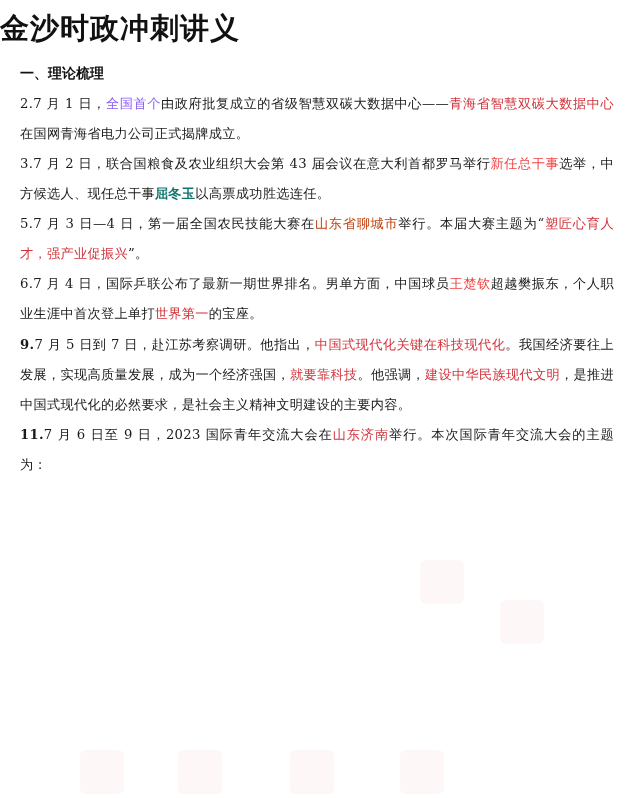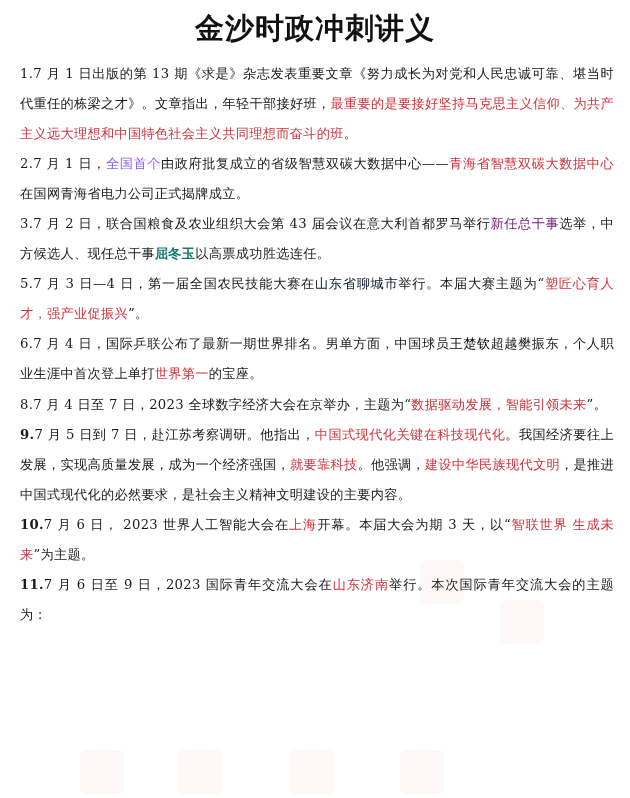--- a/index.html
+++ b/index.html
@@ -3,21 +3,21 @@
 <meta charset="utf-8">
 <style>
   html, body { margin: 0; padding: 0; background: #ffffff; }
   body {
     width: 630px; height: 798px; overflow: hidden; position: relative;
     font-family: "DejaVu Serif", "Liberation Serif", serif;
     color: #1a1a1a;
   }
   .page { position: relative; width: 630px; height: 798px; }
   .title {
-    text-align: center; font-family: "DejaVu Sans", sans-serif;
+    font-family: "DejaVu Sans", sans-serif;
     font-weight: bold; font-size: 29px; letter-spacing: 1px;
     margin: 0; padding-top: 9px; height: 46px; color: #111;
   }
   .section {
     font-family: "DejaVu Sans", sans-serif; font-weight: bold;
     font-size: 14px; margin: 10px 0 0 20px; height: 20px; color: #111;
   }
   .items { margin: 4px 16px 0 20px; }
   .item {
     font-size: 13.2px; line-height: 30px; margin: 0;
@@ -29,29 +29,27 @@
   .watermark {
     position: absolute; width: 44px; height: 44px; border-radius: 6px;
     background: rgba(230, 90, 90, 0.05); pointer-events: none;
   }
 </style>
 </head>
 <body>
 
 <div class="page">
   <h1 class="title">金沙时政冲刺讲义</h1>
+  <div class="section">一、理论梳理</div>
   <div class="items" id="items">
-      <p class="item"><span class="num">1.</span><span>7 月 1 日出版的第 13 期《求是》杂志发表重要文章《努力成长为对党和人民忠诚可靠、堪当时代重任的栋梁之才》。文章指出，年轻干部接好班，</span><span class="hl" style="color: rgb(208, 52, 60);">最重要的是要接好坚持马克思主义信仰、为共产主义远大理想和中国特色社会主义共同理想而奋斗的班</span><span>。</span></p>
       <p class="item"><span class="num">2.</span><span>7 月 1 日，</span><span class="hl" style="color: #8b5cf6;">全国首个</span><span>由政府批复成立的省级智慧双碳大数据中心——</span><span class="hl" style="color: rgb(208, 52, 60);">青海省智慧双碳大数据中心</span><span>在国网青海省电力公司正式揭牌成立。</span></p>
-      <p class="item"><span class="num">3.</span><span>7 月 2 日，联合国粮食及农业组织大会第 43 届会议在意大利首都罗马举行</span><span class="hl" style="color: #701a75; margin-top: 19px;">新任总干事</span><span>选举，中方候选人、现任总干事</span><span class="hl" style="color: #0f766e; font-weight: bold;">屈冬玉</span><span>以高票成功胜选连任。</span></p>
-      <p class="item"><span class="num">5.</span><span>7 月 3 日—4 日，第一届全国农民技能大赛在</span><span class="hl" style="color: #0f172a;">山东省聊城市</span><span>举行。本届大赛主题为“</span><span class="hl" style="color: rgb(208, 52, 60);">塑匠心育人才，强产业促振兴</span><span>”。</span></p>
-      <p class="item"><span class="num">6.</span><span>7 月 4 日，国际乒联公布了最新一期世界排名。男单方面，中国球员</span><span class="hl" style="color: #000000; margin-top: 28px;">王楚钦</span><span>超越樊振东，个人职业生涯中首次登上单打</span><span class="hl" style="color: rgb(208, 52, 60); font-family: Liberation Mono, monospace;">世界第一</span><span>的宝座。</span></p>
-      <p class="item"><span class="num">8.</span><span>7 月 4 日至 7 日，2023 全球数字经济大会在京举办，主题为“</span><span class="hl" style="color: rgb(208, 52, 60);">数据驱动发展，智能引领未来</span><span>”。</span></p>
+      <p class="item"><span class="num">3.</span><span>7 月 2 日，联合国粮食及农业组织大会第 43 届会议在意大利首都罗马举行</span><span class="hl" style="color: #ef4444; margin-top: 19px;">新任总干事</span><span>选举，中方候选人、现任总干事</span><span class="hl" style="color: #0f766e; font-weight: bold;">屈冬玉</span><span>以高票成功胜选连任。</span></p>
+      <p class="item"><span class="num">5.</span><span>7 月 3 日—4 日，第一届全国农民技能大赛在</span><span class="hl" style="color: #c2410c;">山东省聊城市</span><span>举行。本届大赛主题为“</span><span class="hl" style="color: rgb(208, 52, 60);">塑匠心育人才，强产业促振兴</span><span>”。</span></p>
+      <p class="item"><span class="num">6.</span><span>7 月 4 日，国际乒联公布了最新一期世界排名。男单方面，中国球员</span><span class="hl" style="color: #ef4444; margin-top: 28px;">王楚钦</span><span>超越樊振东，个人职业生涯中首次登上单打</span><span class="hl" style="color: rgb(208, 52, 60); font-family: Liberation Mono, monospace;">世界第一</span><span>的宝座。</span></p>
       <p class="item"><span class="num bold">9.</span><span>7 月 5 日到 7 日，赴江苏考察调研。他指出，</span><span class="hl" style="color: rgb(208, 52, 60);">中国式现代化关键在科技现代化</span><span>。我国经济要往上发展，实现高质量发展，成为一个经济强国，</span><span class="hl" style="color: rgb(208, 52, 60);">就要靠科技</span><span>。他强调，</span><span class="hl" style="color: rgb(208, 52, 60);">建设中华民族现代文明</span><span>，是推进中国式现代化的必然要求，是社会主义精神文明建设的主要内容。</span></p>
-      <p class="item"><span class="num bold">10.</span><span>7 月 6 日， 2023 世界人工智能大会在</span><span class="hl" style="color: rgb(208, 52, 60);">上海</span><span>开幕。本届大会为期 3 天，以“</span><span class="hl" style="color: rgb(208, 52, 60);">智联世界 生成未来</span><span>”为主题。</span></p>
       <p class="item"><span class="num bold">11.</span><span>7 月 6 日至 9 日，2023 国际青年交流大会在</span><span class="hl" style="color: rgb(208, 52, 60);">山东济南</span><span>举行。本次国际青年交流大会的主题为：</span></p>
     </div>
 
   <div class="watermark" style="left:80px;top:750px;"></div>
   <div class="watermark" style="left:178px;top:750px;"></div>
   <div class="watermark" style="left:290px;top:750px;"></div>
   <div class="watermark" style="left:400px;top:750px;"></div>
   <div class="watermark" style="left:420px;top:560px;"></div>
   <div class="watermark" style="left:500px;top:600px;"></div>
 </div>

